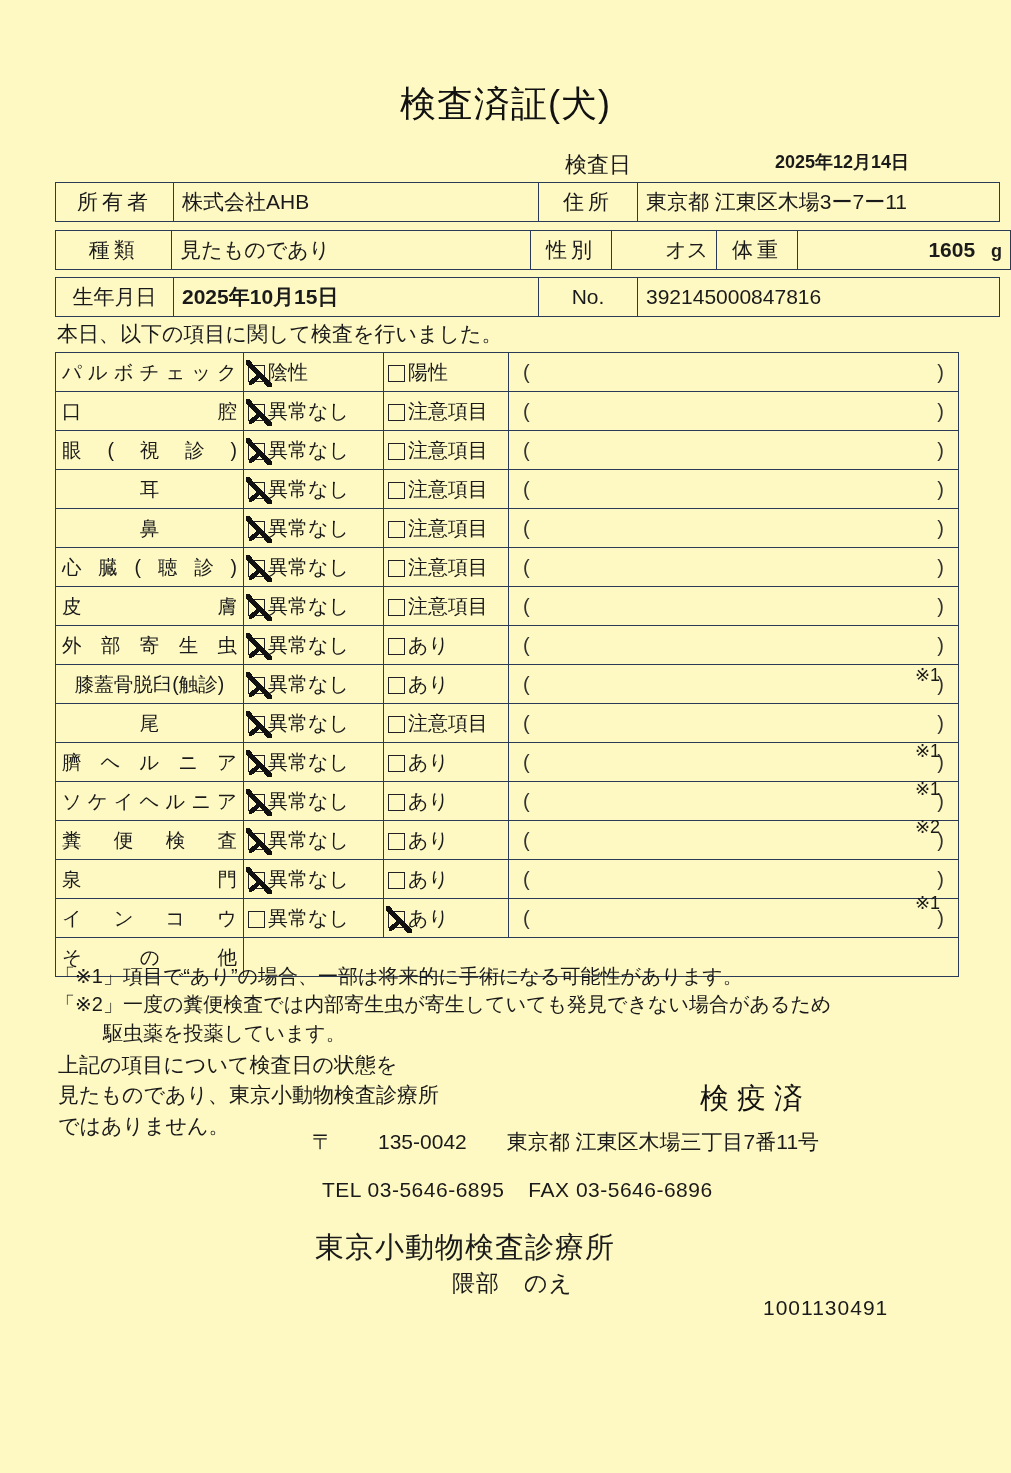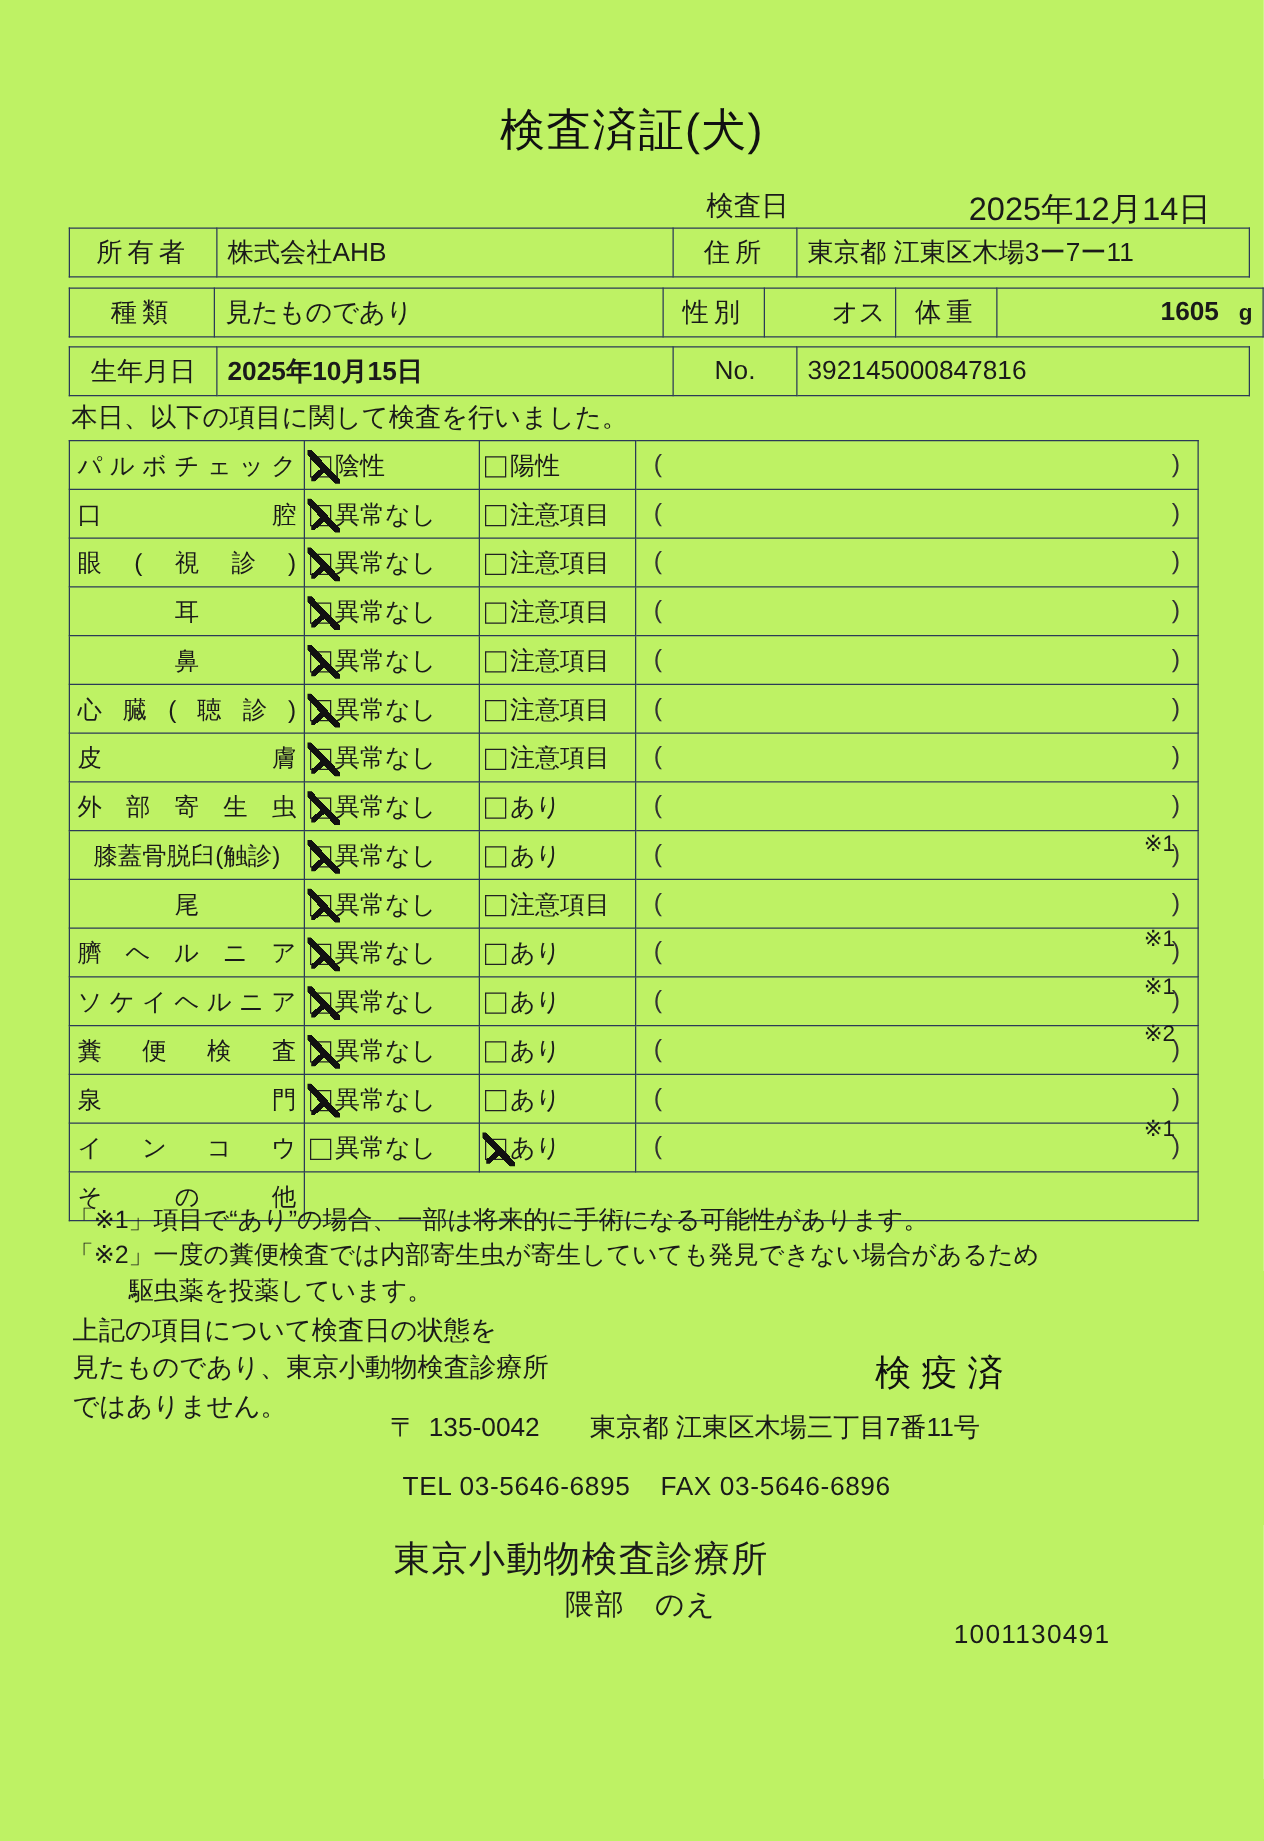--- a/index.html
+++ b/index.html
@@ -11,21 +11,21 @@
     width: 1011px;
     height: 1473px;
     position: relative;
     font-family: "Liberation Sans", "DejaVu Sans", sans-serif;
     color: #1a1a1a;
     overflow: hidden;
   }
   .page {
     position: absolute;
     inset: 0;
-    background: #bef264;
+    background: #fef9c3;
   }
 
   
   .title {
     position: absolute;
     top: 80px;
     left: 0;
     width: 1011px;
     text-align: center;
     font-size: 36px;
@@ -45,22 +45,23 @@
   .date-label {
     position: absolute;
     left: 565px;
     top: 0;
     font-size: 22px;
   }
   .date-value {
     position: absolute;
     left: 775px;
     top: 0;
-    font-size: 26px;
-    white-space: nowrap;
+    font-size: 18px;
+    white-space: nowrap;
+    font-weight: bold;
   }
 
   
   .info-tbl {
     position: absolute;
     left: 55px;
     border-collapse: collapse;
     table-layout: fixed;
     font-size: 21px;
   }
@@ -250,21 +251,21 @@
 
   
   .clinic-addr {
     position: absolute;
     left: 312px;
     top: 1128px;
     font-size: 21px;
     white-space: nowrap;
   }
   .clinic-addr .zip-mark { margin-right: 10px; }
-  .clinic-addr .zip { margin-right: 40px; }
+  .clinic-addr .zip { margin-right: 40px; margin-left: 35px; }
   .clinic-tel {
     position: absolute;
     left: 322px;
     top: 1178px;
     font-size: 21px;
     letter-spacing: 0.5px;
     white-space: nowrap;
   }
   .clinic-tel .fax { margin-left: 24px; }
   .clinic-name {

